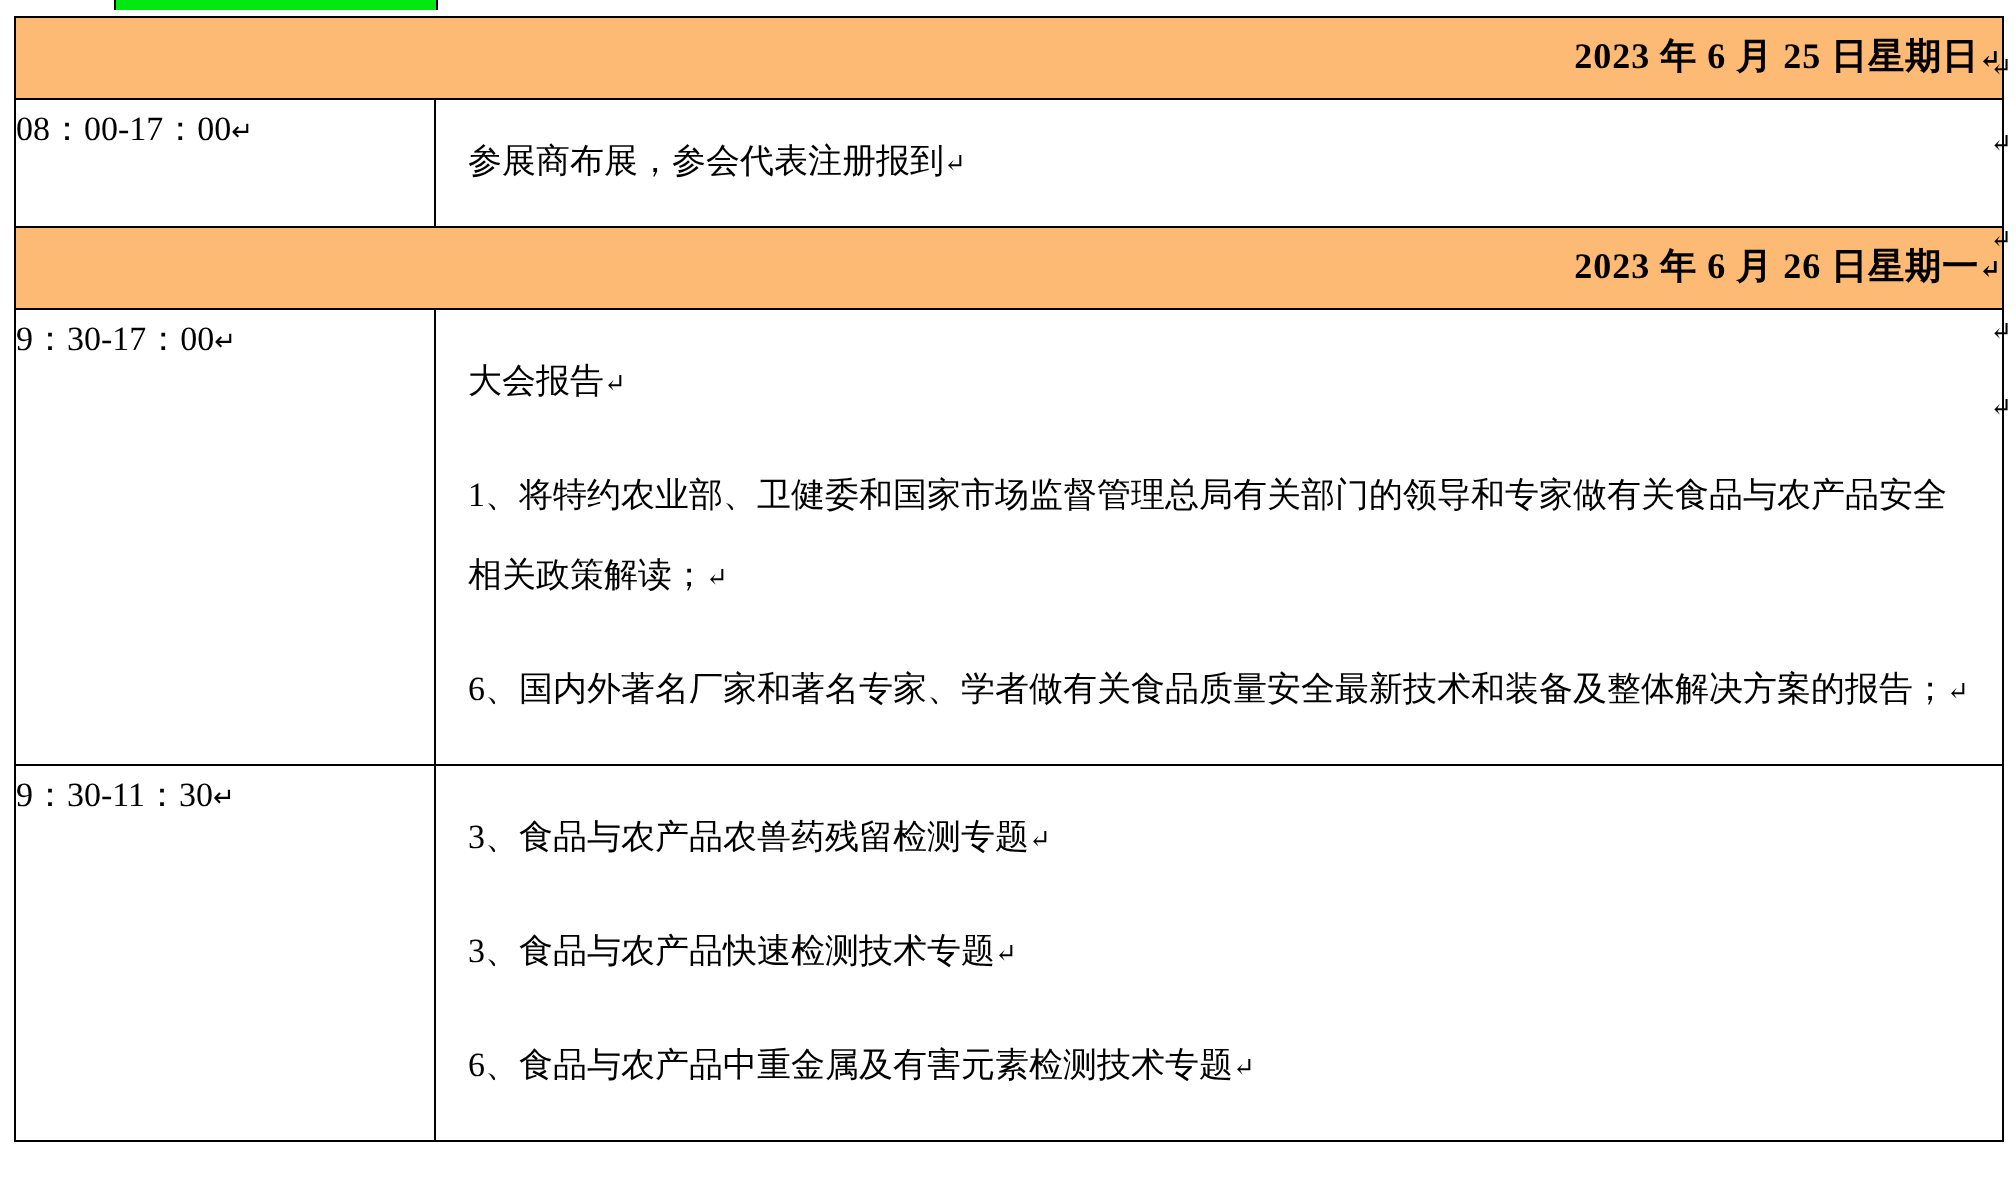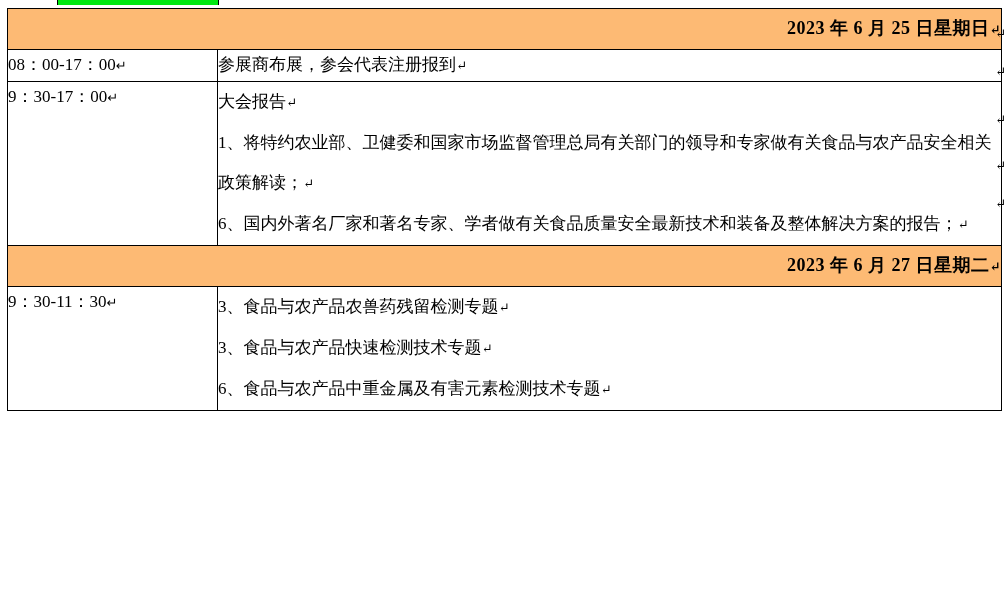--- a/index.html
+++ b/index.html
@@ -62,21 +62,21 @@
     line-height: 30px;
     white-space: nowrap;
     font-family: Liberation Serif, serif;
   }
   .body-cell {
     font-size: 17px;
     padding: 9px 10px 9px 16px;
     line-height: 30px;
   }
   .body-cell p {
-    margin: 0;
+    margin: 16px;
     line-height: 40px;
   }
   .body-cell p.tight {
     line-height: 30px;
   }
   .mark {
     color: #000;
     font-size: 13px;
   }
   
@@ -109,38 +109,38 @@
 
       <tr>
         <td class="time-cell">
           <span>08：00-17：00</span><span class="mark">↵</span>
         </td>
         <td class="body-cell">
           <p class="tight"><span>参展商布展，参会代表注册报到</span><span class="mark">↵</span></p>
         </td>
       </tr>
 
+      <tr>
+        <td class="day-header" colspan="2">
+          <span>2023 年 6 月 26 日星期一</span><span class="mark">↵</span>
+        </td>
+      </tr>
 
 
       <tr>
         <td class="time-cell">
           <span>9：30-17：00</span><span class="mark">↵</span>
         </td>
         <td class="body-cell">
           <p><span>大会报告</span><span class="mark">↵</span></p>
           <p><span>1、将特约农业部、卫健委和国家市场监督管理总局有关部门的领导和专家做有关食品与农产品安全相关政策解读；</span><span class="mark">↵</span></p>
           <p><span>6、国内外著名厂家和著名专家、学者做有关食品质量安全最新技术和装备及整体解决方案的报告；</span><span class="mark">↵</span></p>
         </td>
       </tr>
 
-      <tr>
-        <td class="day-header" colspan="2">
-          <span>2023 年 6 月 27 日星期二</span><span class="mark">↵</span>
-        </td>
-      </tr>
 
       <tr>
         <td class="time-cell">
           <span>9：30-11：30</span><span class="mark">↵</span>
         </td>
         <td class="body-cell">
           <p><span>3、食品与农产品农兽药残留检测专题</span><span class="mark">↵</span></p>
           <p><span>3、食品与农产品快速检测技术专题</span><span class="mark">↵</span></p>
           <p><span>6、食品与农产品中重金属及有害元素检测技术专题</span><span class="mark">↵</span></p>
         </td>

